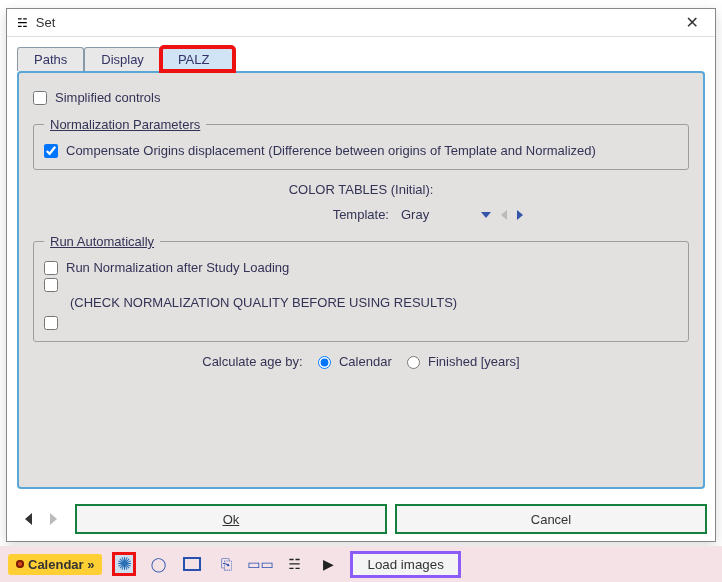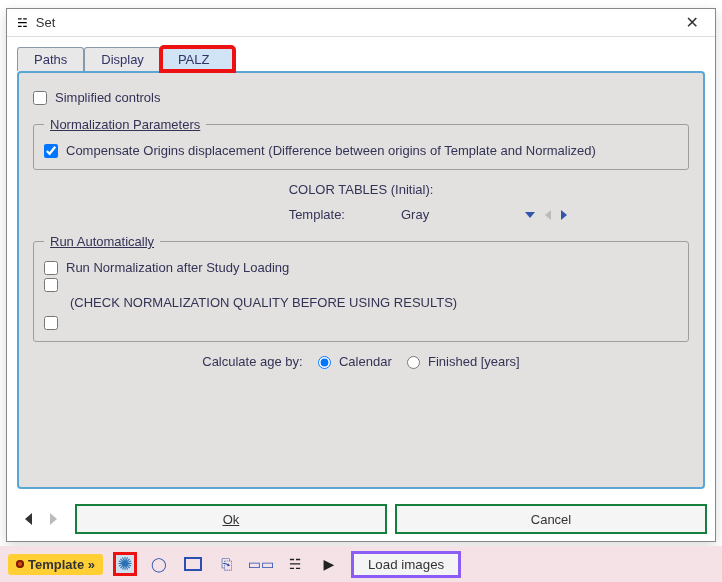--- a/index.html
+++ b/index.html
@@ -97,21 +97,20 @@
   .color-tables {
     text-align: center;
     color: #335;
     margin-top: 10px;
   }
   .ct-row {
     display: flex;
     align-items: center;
     justify-content: center;
     margin: 10px 0;
-    gap: 44px;
   }
   .ct-label {
     width: 260px;
     text-align: right;
     padding-right: 12px;
   }
   .ct-value {
     width: 80px;
     text-align: left;
   }
@@ -317,21 +316,21 @@
     </div>
     <div class="btn">
       <span>Cancel</span>
     </div>
   </div>
 </div>
 
 <div class="taskbar">
   <div class="tb-left">
     <span class="tb-dot"></span>
-    <span>Template »</span>
+    <span>Calendar »</span>
   </div>
   <span class="tb-icon tb-highlight">
       <span class="gear">✺</span>
     </span>
   <span class="tb-icon" style="color:#2850b0">◯</span>
   <span class="tb-icon">
       <span class="icon-box"></span>
     </span>
   <span class="tb-icon" style="color:#2850b0">⎘</span>
   <span class="tb-icon" style="color:#2850b0">▭▭</span>

